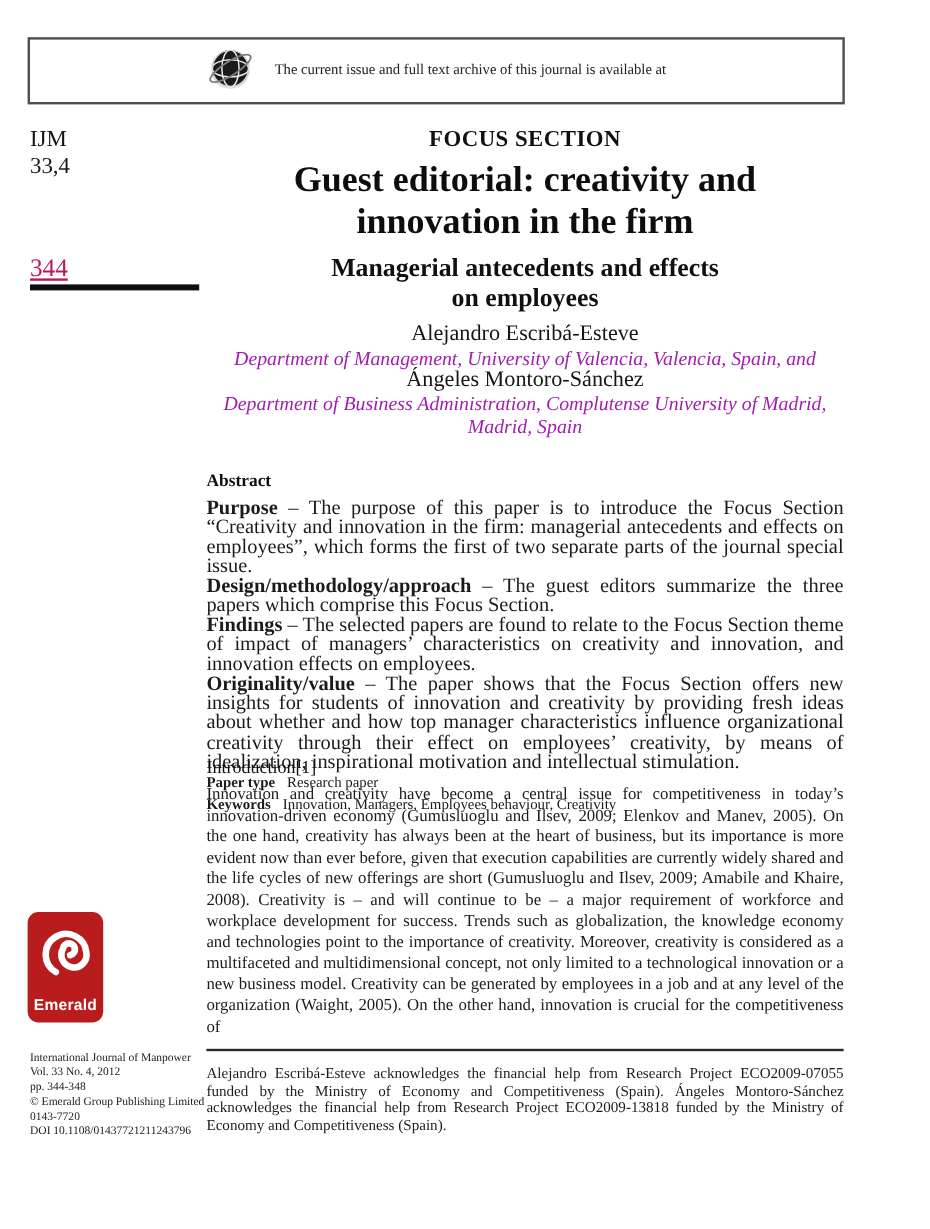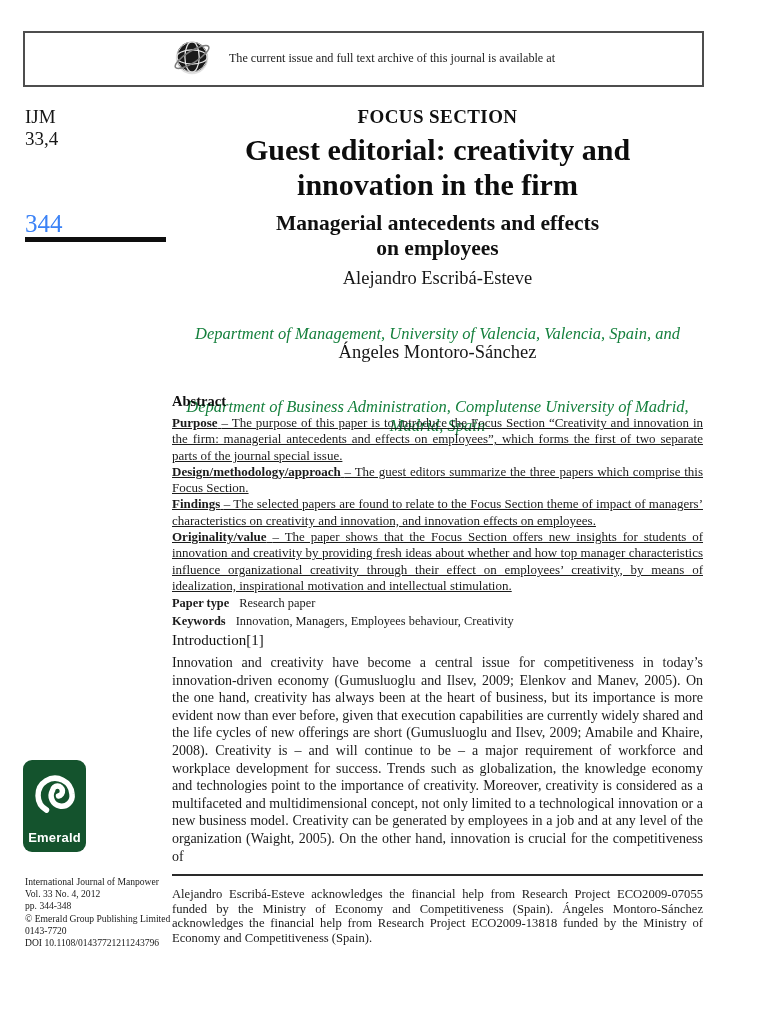--- a/index.html
+++ b/index.html
@@ -12,49 +12,49 @@
     position:absolute;left:23px;top:31px;width:677px;height:52px;
     border:2px solid #4e4e4e;background:#fff;
     display:flex;align-items:center;justify-content:center;gap:15px;
   }
   .banner-globe{flex:0 0 auto;}
   .banner-text{display:flex;flex-direction:column;justify-content:center;}
   .banner-line1{font-size:12.2px;line-height:15.5px;color:#222;}
   .banner-url{font-size:12.6px;line-height:15.5px;font-weight:bold;color:#111;}
   
   .side-code{position:absolute;left:25px;top:106px;font-size:19px;line-height:21.5px;color:#161616;}
-  .side-page{position:absolute;left:25px;top:213px;font-size:25px;line-height:21px;color:#3b82f6;}
+  .side-page{position:absolute;left:25px;top:213px;font-size:21px;line-height:21px;color:#be185d;text-decoration:underline;}
   .side-rule{position:absolute;left:25px;top:237px;width:141px;height:5px;background:#0e0e0e;}
   
   .headline{position:absolute;left:172px;top:106px;width:531px;text-align:center;}
   .focus-label{font-size:19px;font-weight:bold;letter-spacing:.4px;color:#101010;}
   .article-title{font-size:30px;line-height:35px;font-weight:bold;margin:4px auto 0;max-width:460px;color:#0d0d0d;}
   .article-subtitle{font-size:21.5px;line-height:25px;font-weight:bold;margin:9px auto 0;max-width:332px;color:#101010;}
   .author-name{font-size:18.5px;line-height:19.5px;margin-top:8px;color:#161616;}
-  .author-affil{font-size:16.5px;line-height:19px;font-style:italic;color:#15803d;margin-top:35px;}
+  .author-affil{font-size:16.5px;line-height:19px;font-style:italic;color:#a21caf;}
   
   .abstract{position:absolute;left:172px;top:393px;width:531px;}
   .abstract-heading{font-size:14.5px;font-weight:bold;margin:0 0 5px 0;color:#101010;}
-  .ab-p{margin:0;font-size:13px;line-height:16.3px;text-align:justify;text-decoration:underline;}
+  .ab-p{margin:0;font-size:17px;line-height:16.3px;text-align:justify;}
   .ab-kw{margin:1px 0 0 0;font-size:12.4px;line-height:16.8px;}
   .ab-kw b{margin-right:10px;}
   
   .intro{position:absolute;left:172px;top:632px;width:531px;}
   .intro-heading{font-size:15px;font-weight:normal;margin:0 0 5px 0;color:#101010;}
   .intro-p{margin:0;font-size:14px;line-height:17.6px;text-align:justify;}
   
   .footnote{
     position:absolute;left:172px;top:874px;width:531px;
     border-top:2px solid #2a2a2a;padding-top:11px;
     font-size:12.6px;line-height:14.5px;text-align:justify;
   }
   
   .logo{
     position:absolute;left:23px;top:760px;width:63px;height:92px;
-    background:#14532d;border-radius:9px;
+    background:#b91c1c;border-radius:9px;
   }
   .logo svg{display:block;margin:5px auto 0;}
   .logo-label{
     position:absolute;bottom:7px;left:0;width:100%;text-align:center;
     font-family:"Liberation Sans","DejaVu Sans",sans-serif;
     font-weight:bold;font-size:13px;color:#fff;letter-spacing:.2px;
   }
   
   .jinfo{position:absolute;left:25px;top:876px;width:160px;font-size:9.6px;line-height:12.2px;color:#1a1a1a;}
 </style>

